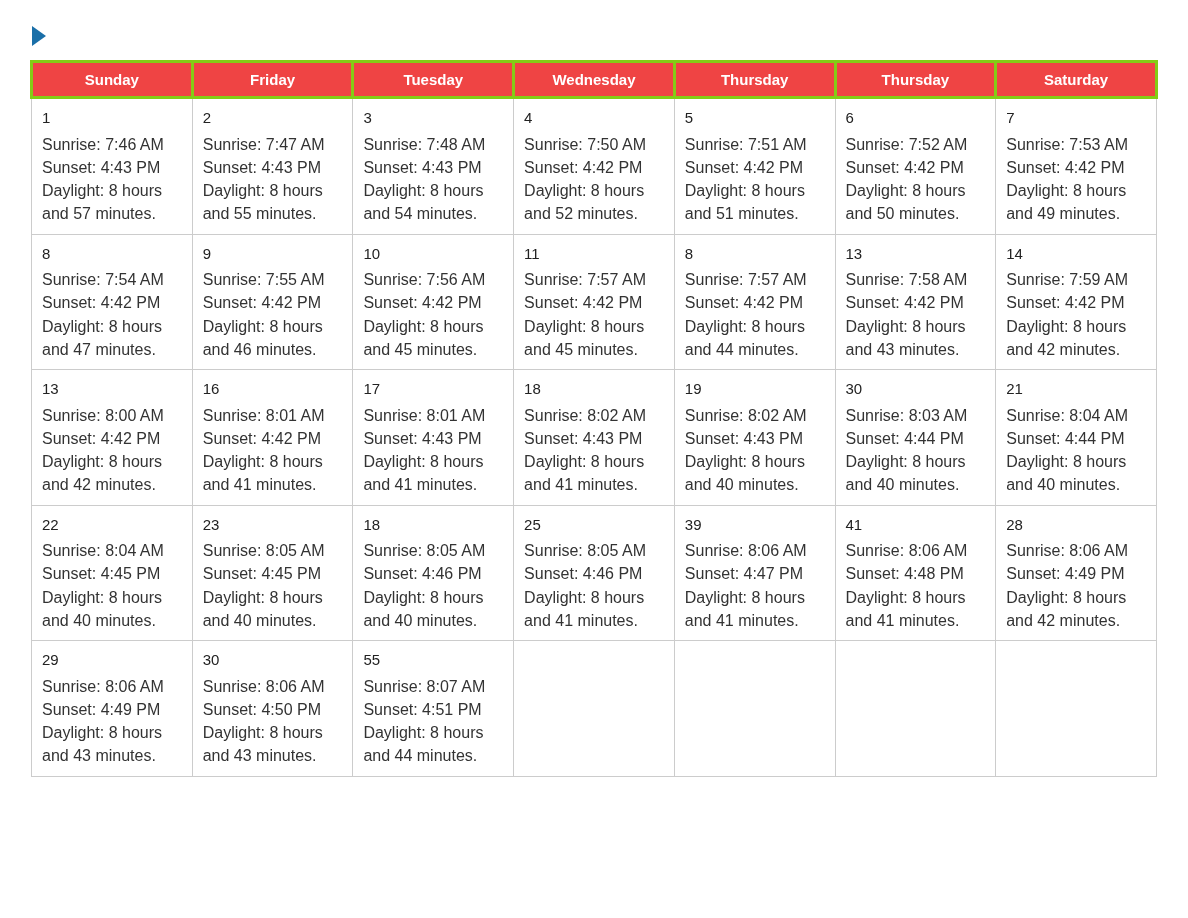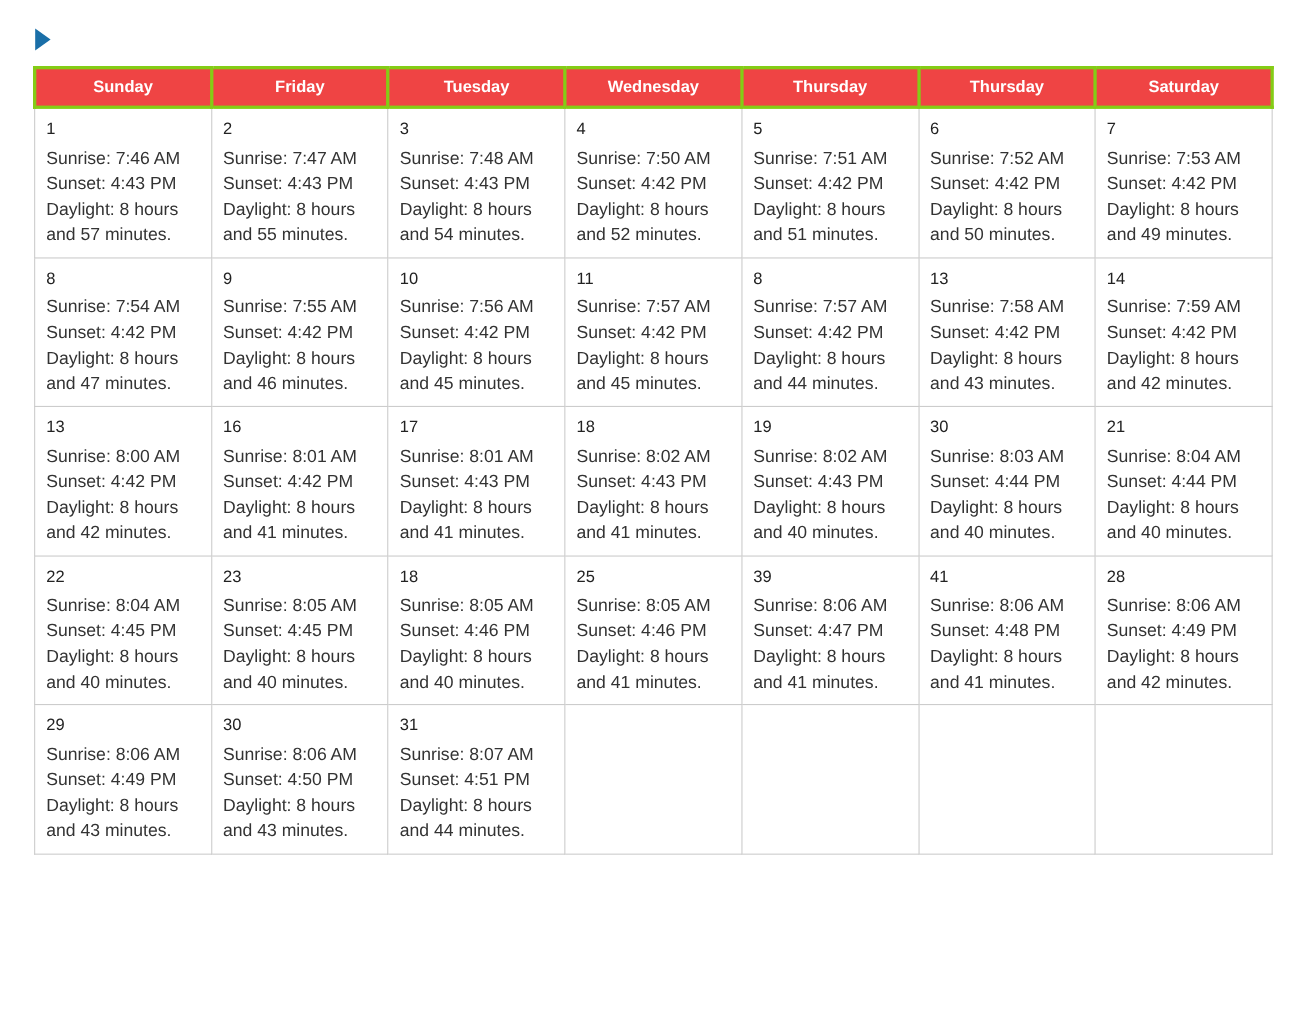--- a/index.html
+++ b/index.html
@@ -256,21 +256,21 @@
         <tr>
           <td>
             <div class="day-num">29</div>
 <div class="day-info">Sunrise: 8:06 AM<br>Sunset: 4:49 PM<br>Daylight: 8 hours<br>and 43 minutes.</div>
           </td>
           <td>
             <div class="day-num">30</div>
 <div class="day-info">Sunrise: 8:06 AM<br>Sunset: 4:50 PM<br>Daylight: 8 hours<br>and 43 minutes.</div>
           </td>
           <td>
-            <div class="day-num">31</div>
+            <div class="day-num">55</div>
 <div class="day-info">Sunrise: 8:07 AM<br>Sunset: 4:51 PM<br>Daylight: 8 hours<br>and 44 minutes.</div>
           </td>
           <td></td>
           <td></td>
           <td></td>
           <td></td>
         </tr>
       </tbody>
   </table>
 </div>

